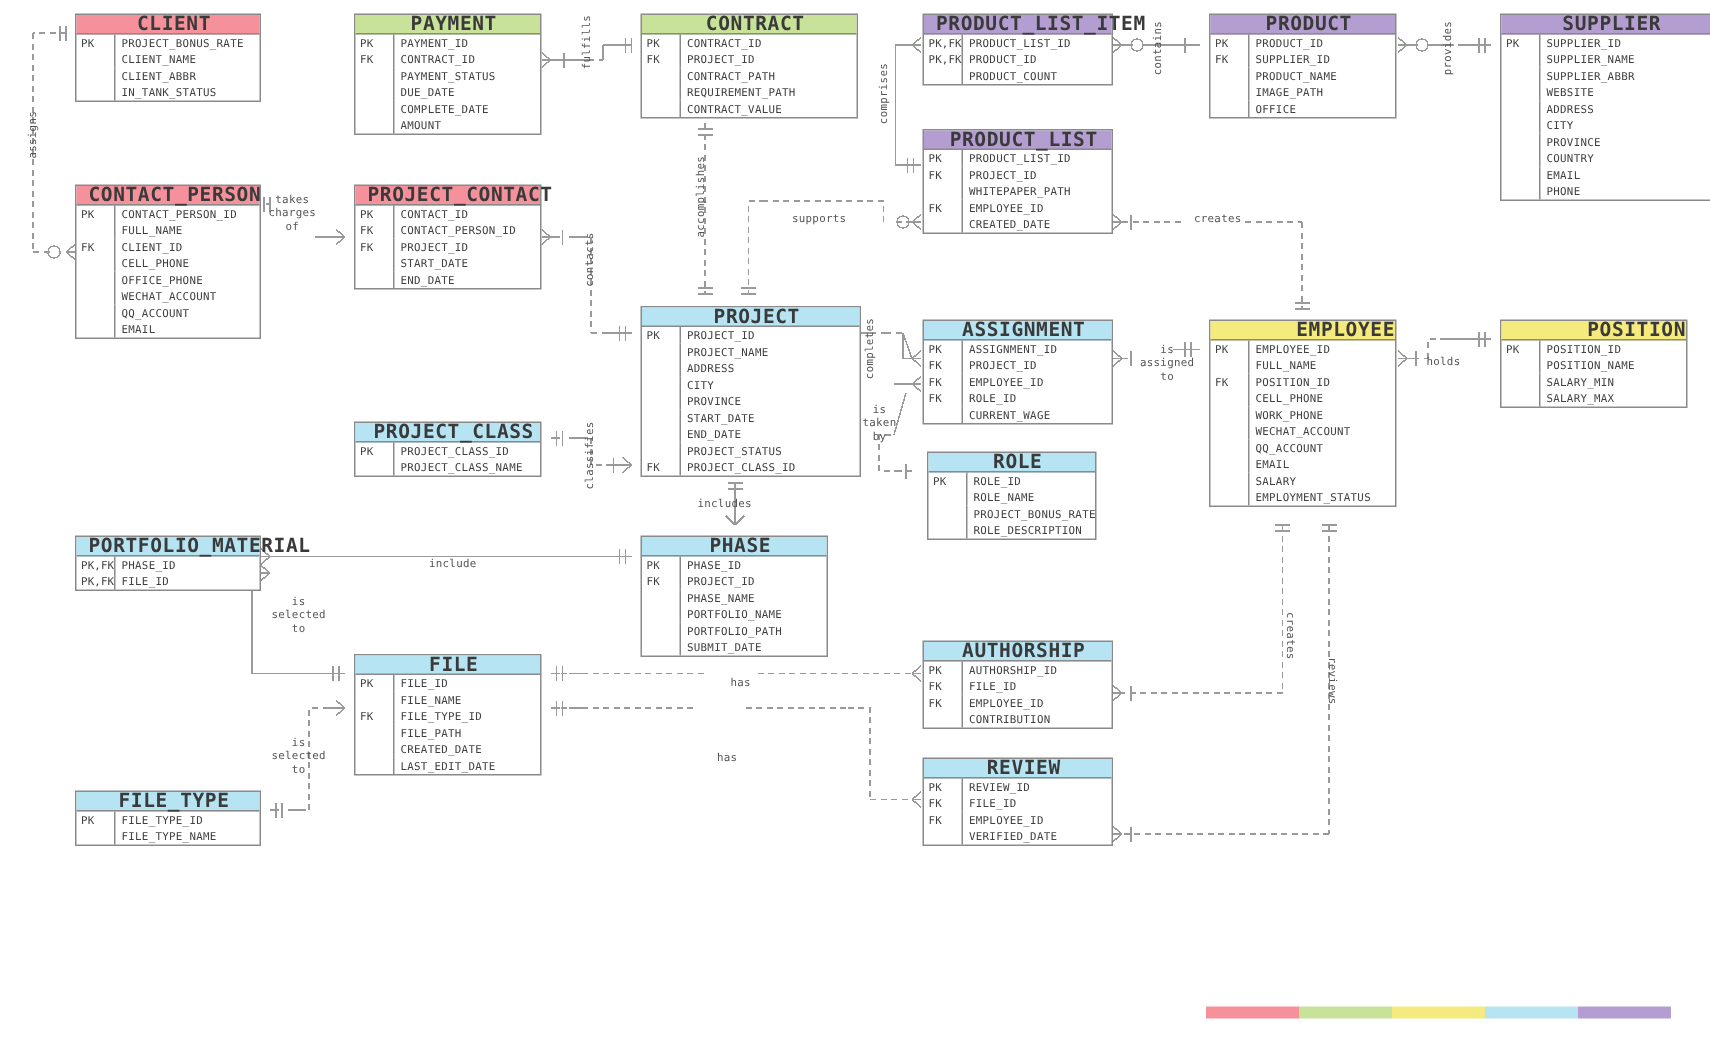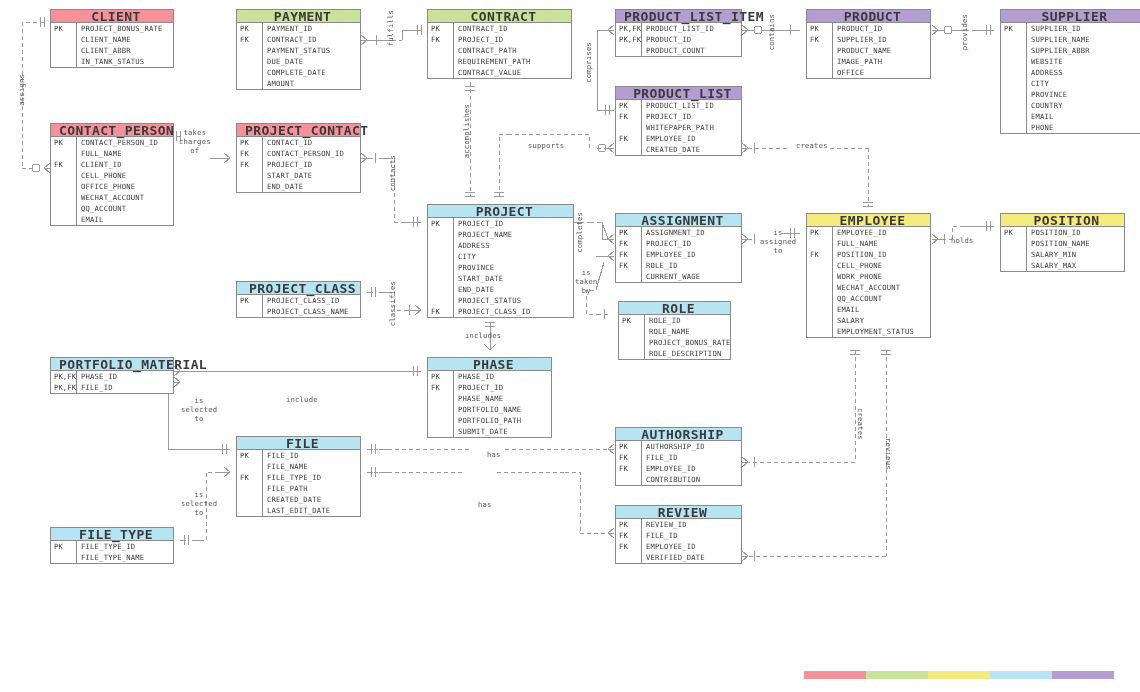--- a/index.html
+++ b/index.html
@@ -41,21 +41,21 @@
   }
   .attr .name{
     padding-left:4px;white-space:nowrap;
     letter-spacing:0.2px;
   }
   .attr.nk .key{color:transparent;}
 
   
   .c-red   .ehead{background:#f5919b;}
   .c-green .ehead{background:#c8e29a;}
-  .c-yellow .ehead{background:#f5ea7e;}
+  .c-yellow .ehead{background:#f5ea7e;text-align:right;}
   .c-blue  .ehead{background:#b6e4f2;}
   .c-purple .ehead{background:#b49dd0;}
 
   .rel-label{
     position:absolute;font-size:7.2px;color:#555;
     white-space:pre;line-height:9px;text-align:center;
     letter-spacing:0.2px;
   }
   .rel-label.vert{
     writing-mode:vertical-rl;text-orientation:mixed;
@@ -789,21 +789,21 @@
       <div class="rel-label vert-up" style="left: 575px; top: 212px;">completes</div>
       <div class="rel-label" style="left: 760px; top: 228px;">is
 assigned
 to</div>
       <div class="rel-label" style="left: 951px; top: 236px;">holds</div>
       <div class="rel-label" style="left: 575px; top: 268px;">is
 taken
 by</div>
       <div class="rel-label vert-up" style="left: 388px; top: 281px;">classifies</div>
       <div class="rel-label" style="left: 465px; top: 331px;">includes</div>
-      <div class="rel-label" style="left: 286px; top: 371px; margin-top: 24px;">include</div>
+      <div class="rel-label" style="left: 286px; top: 371px;">include</div>
       <div class="rel-label" style="left: 181px; top: 396px;">is
 selected
 to</div>
       <div class="rel-label" style="left: 487px; top: 450px;">has</div>
       <div class="rel-label" style="left: 181px; top: 490px;">is
 selected
 to</div>
       <div class="rel-label" style="left: 478px; top: 500px;">has</div>
       <div class="rel-label vert" style="left: 856px; top: 408px;">creates</div>
       <div class="rel-label vert" style="left: 884px; top: 438px;">reviews</div>

